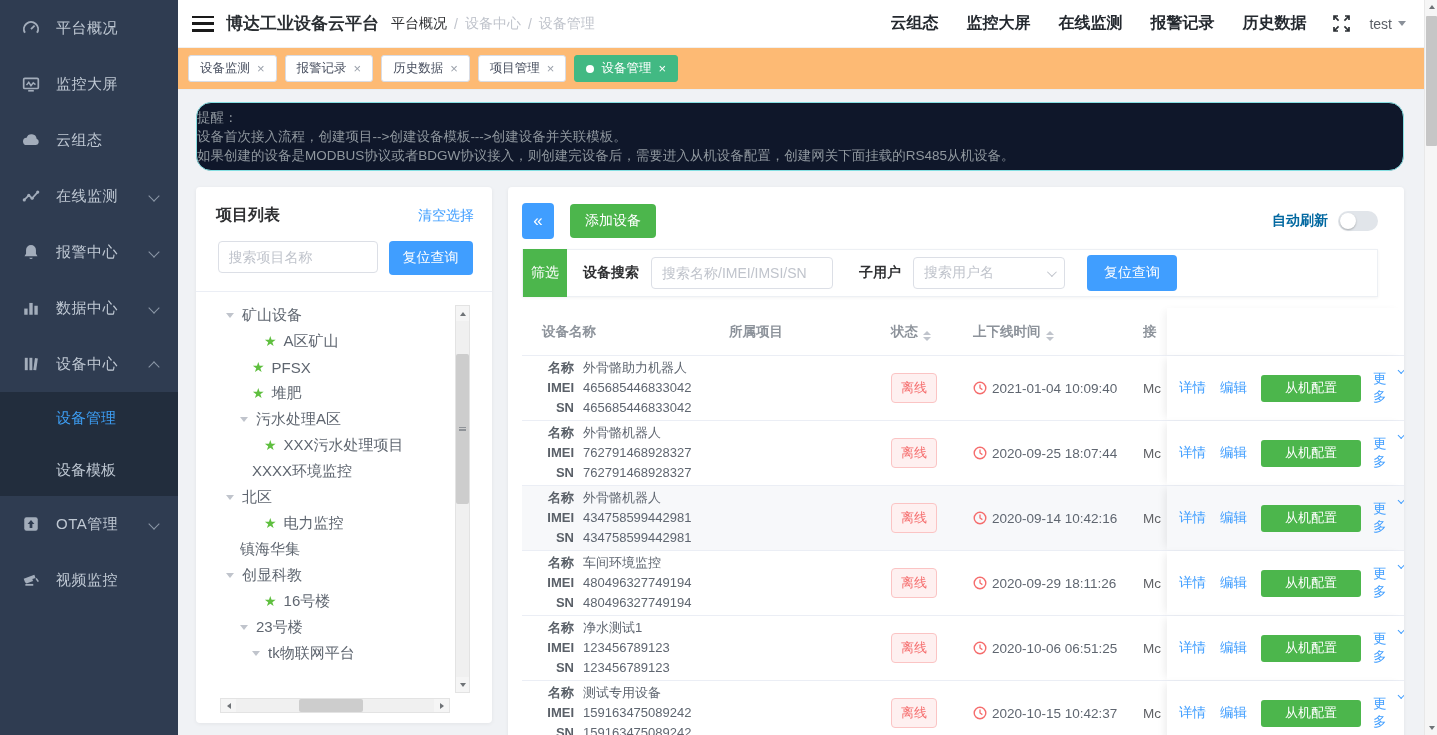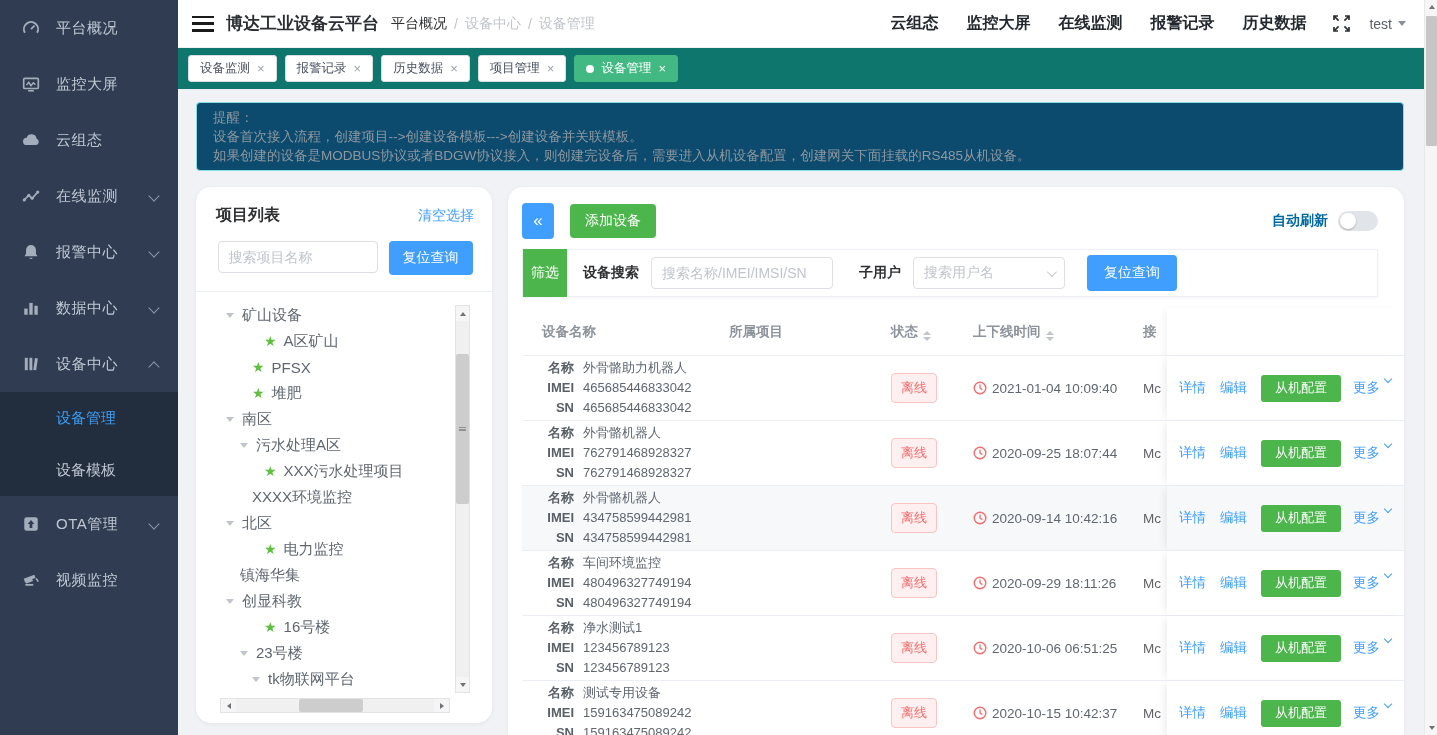--- a/index.html
+++ b/index.html
@@ -27,35 +27,35 @@
   .brand { font-size:17px; font-weight:bold; color:#2b2f33; white-space:nowrap; }
   .crumb { margin-left:12px; font-size:14px; color:#303133; display:flex; align-items:center; white-space:nowrap; }
   .crumb .sep { color:#c0c4cc; margin:0 7px; }
   .crumb .muted { color:#c0c4cc; }
   .topnav { margin-left:auto; display:flex; align-items:center; }
   .topnav a { font-size:16px; font-weight:bold; color:#24292f; text-decoration:none; margin-left:28px; }
   .fs-ico { width:19px; height:19px; margin-left:26px; cursor:pointer; }
   .userbox { display:flex; align-items:center; margin-left:18px; color:#5a5e66; font-size:14px; cursor:pointer; }
   .caret-down { width:0; height:0; border-left:4.5px solid transparent; border-right:4.5px solid transparent; border-top:5.5px solid #8a9099; margin-left:6px; }
 
-  .tabbar { height:42px; background:#0f766e; display:flex; align-items:center; padding-left:10px; border-bottom:1px solid #e9edf2; }
+  .tabbar { height:42px; background:#fdba74; display:flex; align-items:center; padding-left:10px; border-bottom:1px solid #e9edf2; }
   .tab { display:inline-flex; align-items:center; height:27px; padding:0 11px; border:1px solid #d8dce5; border-radius:3px; background:#fff; margin-right:8px; font-size:12.5px; color:#495060; cursor:pointer; white-space:nowrap; }
   .tab .x { margin-left:7px; color:#9aa0aa; font-size:13px; line-height:1; }
   .tab.active { background:#42b983; border-color:#42b983; color:#fff; }
   .tab.active .x { color:#fff; }
   .tab .dot { width:8px; height:8px; border-radius:50%; background:#fff; margin-right:7px; }
 
   .content { position:relative; height:645px; overflow:hidden; padding:12px 20px 0 18px; }
 
-  .alert { border:1px solid #86dfe2; background:#0c4a6e; border-radius:4px; padding:5px 16px; color:#8f979e; font-size:13.5px; line-height:19px; }
+  .alert { border:1px solid #86dfe2; background:#0f172a; border-radius:15px; padding:5px 0; color:#8f979e; font-size:13.5px; line-height:19px; }
 
   .cols { display:flex; gap:16px; margin-top:16px; align-items:flex-start; }
 
   
-  .panel { background:#fff; border-radius:15px; box-shadow:0 1px 4px rgba(0,0,0,.06); }
+  .panel { background:#fff; border-radius:4px; box-shadow:0 1px 4px rgba(0,0,0,.06); }
   .proj { width:296px; height:536px; padding:18px 18px 0 20px; position:relative; }
   .proj-head { display:flex; align-items:center; justify-content:space-between; }
   .proj-title { font-size:16px; font-weight:bold; color:#303133; }
   .link { color:#409eff; font-size:14px; cursor:pointer; text-decoration:none; }
   .proj-search { display:flex; margin-top:15px; gap:11px;justify-content:center; }
   .txt-input { height:32px; border:1px solid #dcdfe6; border-radius:4px; padding:0 10px; font-size:14px; color:#606266; width:160px; font-family:inherit; }
   .txt-input::placeholder { color:#c0c4cc; }
   .btn-blue { background:#409eff; color:#fff; border:none; border-radius:4px; font-size:14px; padding:0 14px; height:34px; cursor:pointer; font-family:inherit; white-space:nowrap; }
   .proj-divider { height:1px; background:#ebeef5; margin:16px -18px 0 -20px; }
 
@@ -122,21 +122,21 @@
   .badge-off { display:inline-block; background:#fef0f0; border:1px solid #fbc4c4; color:#f56c6c; font-size:13px; border-radius:4px; padding:5px 9px; }
 
   .time-cell { font-size:13.5px; color:#5f6670; line-height:21px; word-break:break-all; padding-right:8px; }
   .clock { width:14px; height:14px; vertical-align:-2px; margin-right:5px; }
 
   .ops-col { position:absolute; right:0; top:0; bottom:0; width:237px; background:inherit; display:flex; align-items:center; padding-left:12px; box-shadow:-5px 0 8px -3px rgba(0,0,0,.08); }
   .t-head .ops-col { background:#fff; font-weight:bold; color:#8d939b; box-shadow:-5px 0 8px -3px rgba(0,0,0,.06); }
   .t-row .ops-col { background:#fff; }
   .t-row.shaded .ops-col { background:#f7f8fa; }
   .op-link { color:#409eff; font-size:13.5px; text-decoration:none; margin-right:14px; cursor:pointer; white-space:nowrap; }
-  .btn-slave { background:#4cb64c; color:#fff; border:none; border-radius:3px; font-size:13px; height:27px; padding:0 14px; cursor:pointer; margin-right:12px; font-family:inherit; white-space:nowrap; }
+  .btn-slave { background:#4cb64c; color:#fff; border:none; border-radius:3px; font-size:13px; height:27px; padding:0 24px; cursor:pointer; margin-right:12px; font-family:inherit; white-space:nowrap; }
   .more { display:inline-flex; align-items:flex-start; color:#409eff; font-size:13.5px; cursor:pointer; }
   .more .mcaret { width:6px; height:6px; border-right:1.4px solid #409eff; border-bottom:1.4px solid #409eff; transform:rotate(45deg); margin-left:5px; margin-top:-3px; }
 
   
   .bscroll { position:absolute; right:0; top:0; width:13px; height:735px; background:#f6f6f6; border-left:1px solid #e8e8e8; }
   .bscroll .barrow { position:absolute; left:0; width:13px; height:14px; display:flex; align-items:center; justify-content:center; background:#f6f6f6; }
   .bthumb { position:absolute; left:1px; top:16px; width:11px; height:130px; background:#c6c6c6; border-radius:1px; }
 </style>
 </head>
 <body>
@@ -320,24 +320,20 @@
                 <span>A区矿山</span>
               </div>
             <div class="tnode p2">
                 <span class="t-star">★</span>
                 <span>PFSX</span>
               </div>
             <div class="tnode p2">
                 <span class="t-star">★</span>
                 <span>堆肥</span>
               </div>
-            <div class="tnode p0">
-                <i class="t-arrow"></i>
-                <span>南区</span>
-              </div>
             <div class="tnode p1">
                 <i class="t-arrow"></i>
                 <span>污水处理A区</span>
               </div>
             <div class="tnode p3">
                 <span class="t-star">★</span>
                 <span>XXX污水处理项目</span>
               </div>
             <div class="tnode p2">
                 <span>XXXX环境监控</span>

